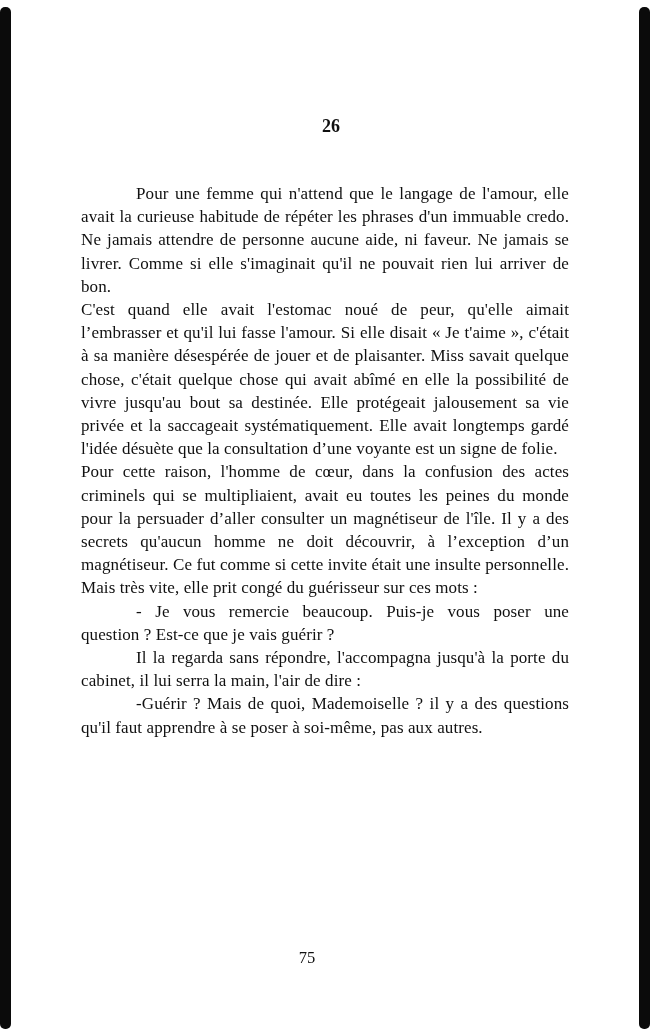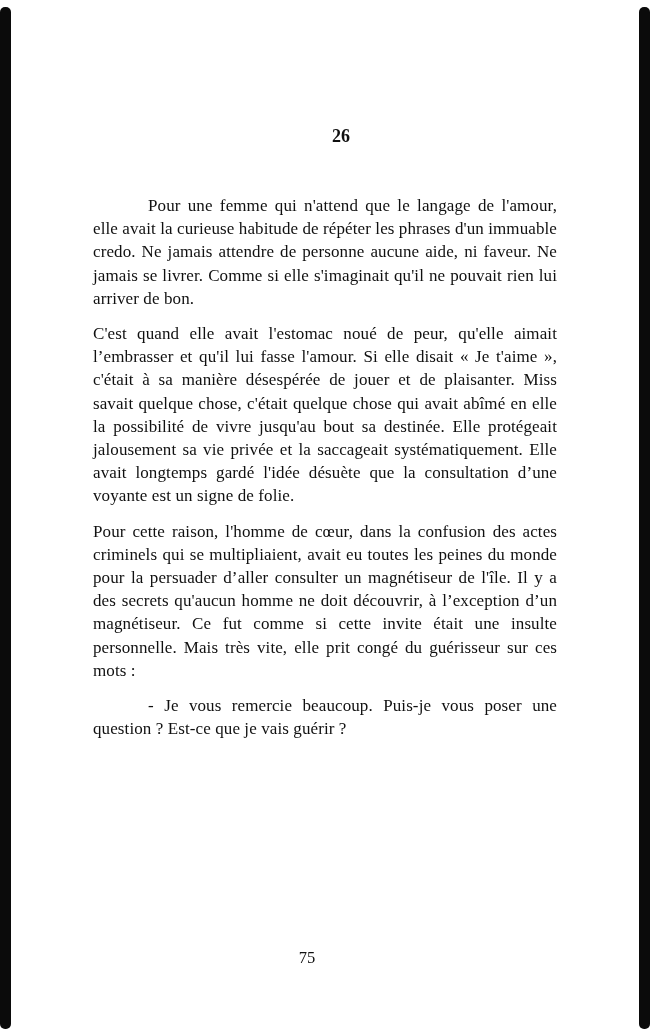--- a/index.html
+++ b/index.html
@@ -27,34 +27,34 @@
   .scan-edge.left  { left: 0; }
   .scan-edge.right { right: 0; }
   .chapter-number {
     position: absolute;
     top: 110px;
     left: 81px;
     width: 488px;
     text-align: center;
     font-size: 18px;
     font-weight: bold;
-    margin: 16px;
+    margin: 6px;
   }
   .text-block {
     position: absolute;
     top: 182px;
     left: 81px;
     width: 488px;
     font-size: 17px;
     line-height: 23.2px;
     text-align: justify;
     letter-spacing: 0.1px;
   }
   .text-block p {
-    margin: 12px;
+    margin: 0;
     padding: 0;
     font-family: Liberation Serif, serif;
   }
   .text-block p.indented {
     text-indent: 55px;
   }
   .page-number {
     position: absolute;
     top: 948px;
     left: 63px;
@@ -73,17 +73,19 @@
 
   <div class="scan-edge right"></div>
 
   <h1 class="chapter-number">26</h1>
 
   <div class="text-block">
       <p class="indented">Pour une femme qui n'attend que le langage de l'amour, elle avait la curieuse habitude de répéter les phrases d'un immuable credo. Ne jamais attendre de personne aucune aide, ni faveur. Ne jamais se livrer. Comme si elle s'imaginait qu'il ne pouvait rien lui arriver de bon.</p>
       <p class="">C'est quand elle avait l'estomac noué de peur, qu'elle aimait l’embrasser et qu'il lui fasse l'amour. Si elle disait «&nbsp;Je t'aime&nbsp;», c'était à sa manière désespérée de jouer et de plaisanter. Miss savait quelque chose, c'était quelque chose qui avait abîmé en elle la possibilité de vivre jusqu'au bout sa destinée. Elle protégeait jalousement sa vie privée et la saccageait systématiquement. Elle avait longtemps gardé l'idée désuète que la consultation d’une voyante est un signe de folie.</p>
       <p class="">Pour cette raison, l'homme de cœur, dans la confusion des actes criminels qui se multipliaient, avait eu toutes les peines du monde pour la persuader d’aller consulter un magnétiseur de l'île. Il y a des secrets qu'aucun homme ne doit découvrir, à l’exception d’un magnétiseur. Ce fut comme si cette invite était une insulte personnelle. Mais très vite, elle prit congé du guérisseur sur ces mots&nbsp;:</p>
       <p class="indented">- Je vous remercie beaucoup. Puis-je vous poser une question&nbsp;? Est-ce que je vais guérir&nbsp;?</p>
+      <p class="indented">Il la regarda sans répondre, l'accompagna jusqu'à la porte du cabinet, il lui serra la main, l'air de dire&nbsp;:</p>
+      <p class="indented">-Guérir&nbsp;? Mais de quoi, Mademoiselle&nbsp;? il y a des questions qu'il faut apprendre à se poser à soi-même, pas aux autres.</p>
     </div>
 
   <div class="page-number">75</div>
 
 </div>
 
 </body></html>

